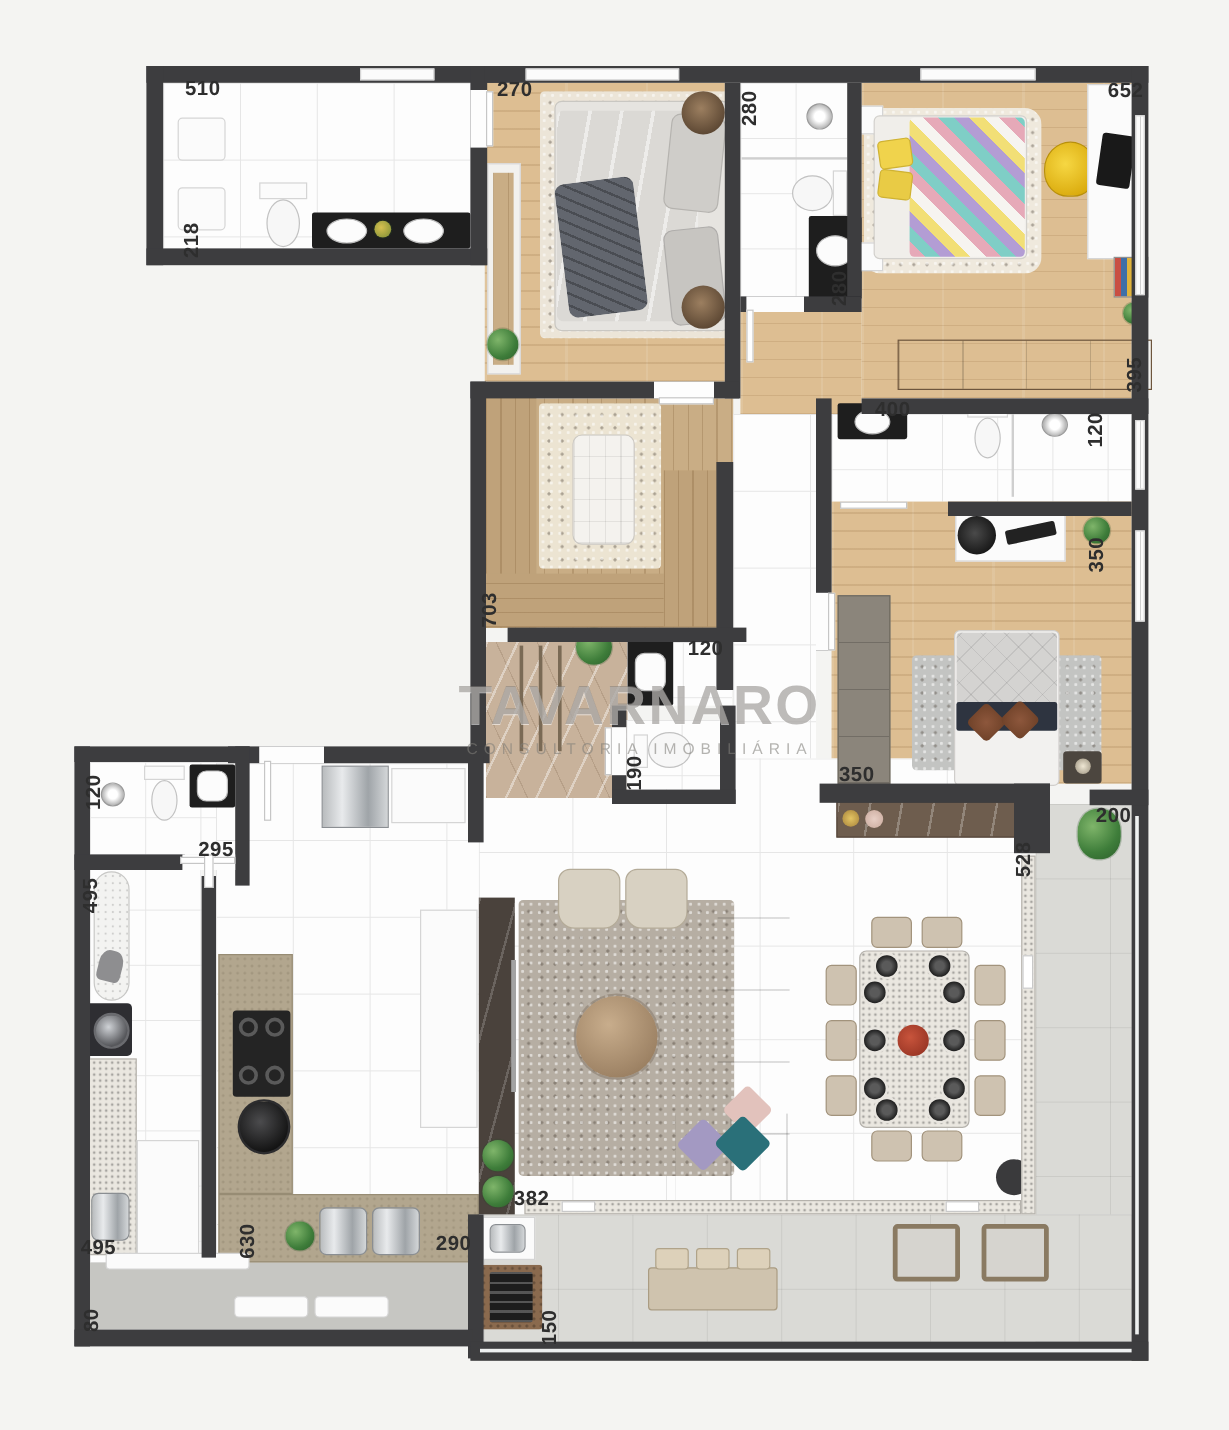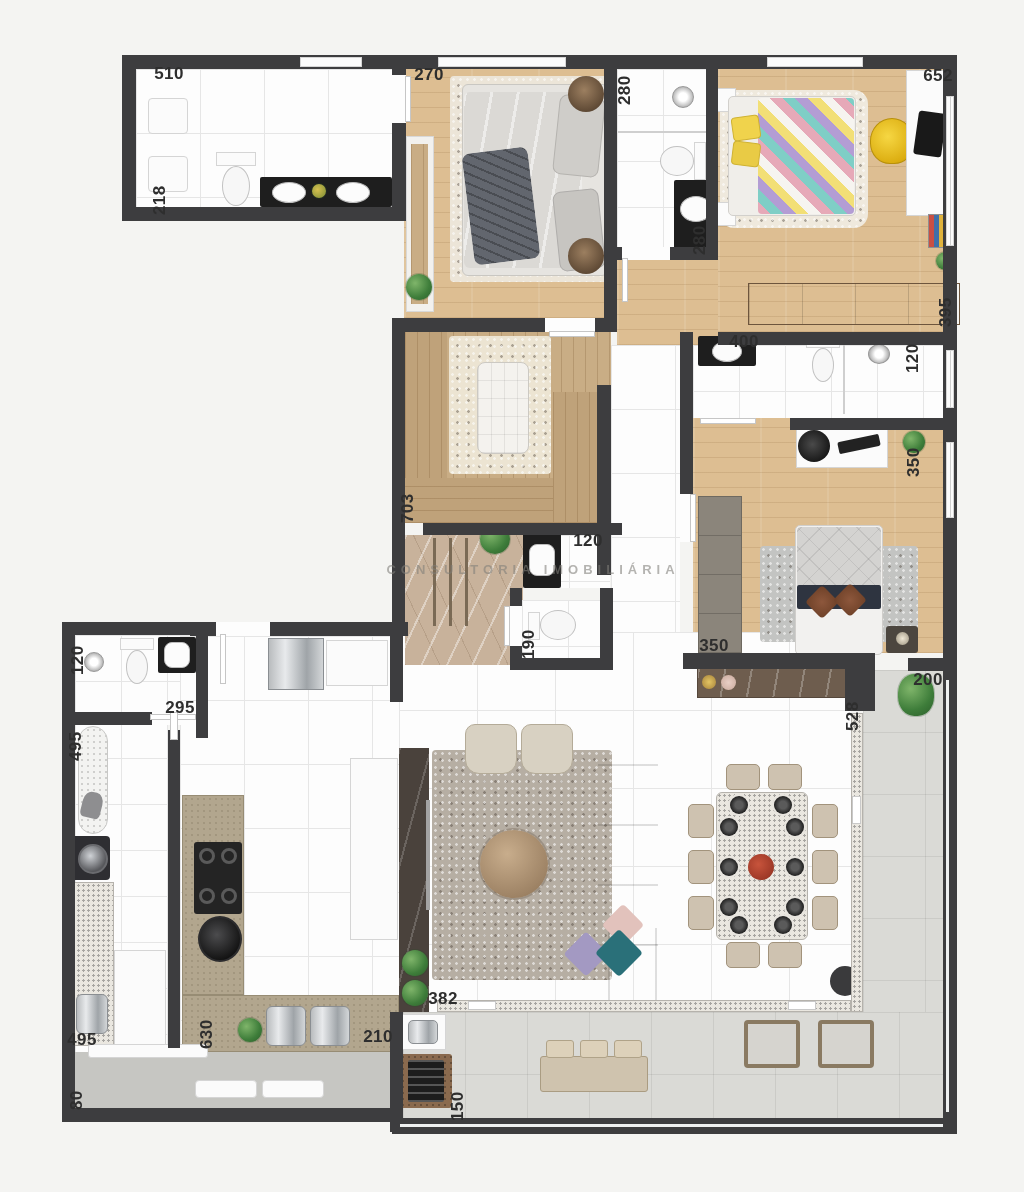--- a/index.html
+++ b/index.html
@@ -48,21 +48,21 @@
   .sinkoval{position:absolute;background:#fcfcfc;border:1px solid #bdbdbd;border-radius:50%;box-sizing:border-box;}
   .doorleaf{position:absolute;background:#fff;border:1px solid #c6c6c6;box-sizing:border-box;}
   .glassline{position:absolute;background:#eef0f0;}
   .dim{position:absolute;display:flex;align-items:center;justify-content:center;
         font-size:17px;font-weight:700;color:#2e2e2e;letter-spacing:.4px;z-index:40;}
   .dim.v{writing-mode:vertical-rl;transform:rotate(180deg);}
   .watermark{position:absolute;left:368px;top:560px;width:330px;z-index:60;display:flex;
         flex-direction:column;align-items:center;pointer-events:none;}
   .wm-brand{font-size:46px;font-weight:700;letter-spacing:2px;color:rgba(128,125,120,.52);
         text-shadow:0 1px 0 rgba(255,255,255,.55);white-space:nowrap;}
-  .wm-tag{margin-top:2px;font-size:13px;font-weight:700;letter-spacing:5px;color:rgba(128,125,120,.58);white-space:nowrap;}
+  .wm-tag{margin-top:2px;font-size:13px;font-weight:400;letter-spacing:5px;color:rgba(128,125,120,.58);white-space:nowrap;}
 </style>
 </head>
 <body>
 
 <div class="plan">
 
   <div class="tile" style="left:136px;top:69px;width:256px;height:138px;"></div>
   <div class="wood" style="left:404px;top:69px;width:200px;height:249px;"></div>
   <div class="tile sm" style="left:617px;top:69px;width:89px;height:178px;"></div>
   <div class="wood" style="left:617px;top:260px;width:101px;height:85px;"></div>
@@ -324,22 +324,23 @@
   <div class="dim" style="left:566px;top:531px;width:44px;height:20px;">120</div>
   <div class="dim v" style="left:519px;top:622px;width:20px;height:44px;">190</div>
   <div class="dim" style="left:692px;top:636px;width:44px;height:20px;">350</div>
   <div class="dim v" style="left:843px;top:694px;width:20px;height:44px;">528</div>
   <div class="dim" style="left:906px;top:670px;width:44px;height:20px;">200</div>
   <div class="dim v" style="left:68px;top:638px;width:20px;height:44px;">120</div>
   <div class="dim" style="left:158px;top:698px;width:44px;height:20px;">295</div>
   <div class="dim v" style="left:67px;top:724px;width:18px;height:44px;">495</div>
   <div class="dim" style="left:60px;top:1030px;width:44px;height:20px;">495</div>
   <div class="dim v" style="left:197px;top:1012px;width:20px;height:44px;">630</div>
-  <div class="dim" style="left:356px;top:1027px;width:44px;height:20px;">210</div>
+  <div class="dim" style="left:356px;top:1027px;width:44px;height:20px;">290</div>
   <div class="dim" style="left:421px;top:989px;width:44px;height:20px;">382</div>
   <div class="dim v" style="left:448px;top:1084px;width:20px;height:44px;">150</div>
   <div class="dim v" style="left:68px;top:1080px;width:18px;height:40px;">80</div>
 
   <div class="watermark">
+    <div class="wm-brand">TAVARNARO</div>
     <div class="wm-tag">CONSULTORIA IMOBILIÁRIA</div>
   </div>
 
 </div>
 
 </body></html>

